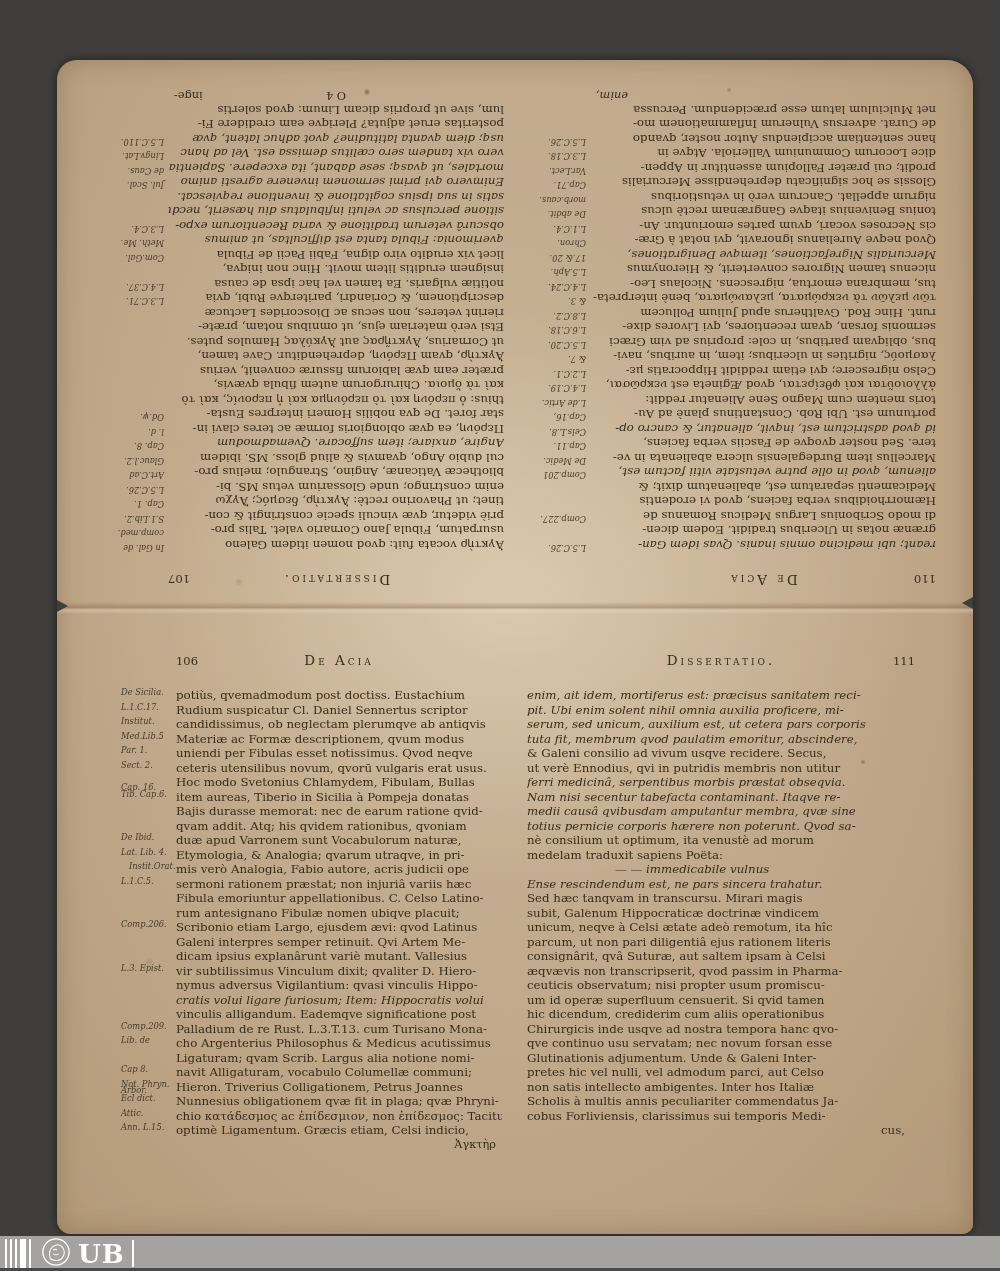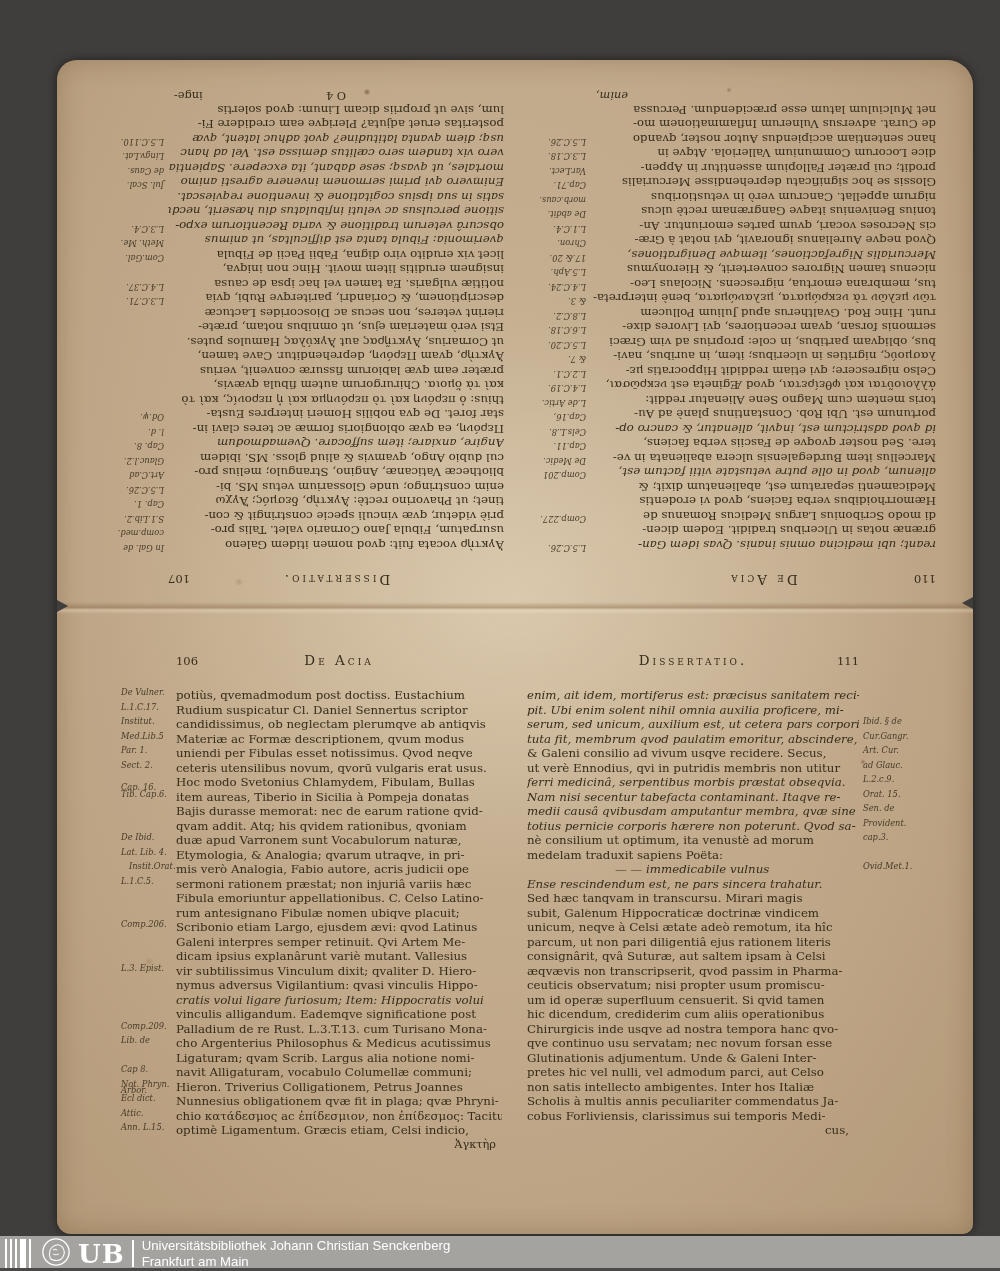--- a/index.html
+++ b/index.html
@@ -211,21 +211,21 @@
         <div class="mnote" style="top: 384px;">morb.caus.</div>
         <div class="mnote" style="top: 398.5px;">Cap.71.</div>
         <div class="mnote" style="top: 413px;">Var.Lect.</div>
         <div class="mnote" style="top: 427.5px;">L.3.C.18.</div>
         <div class="mnote" style="top: 442px;">L.5.C.26.</div>
       </div>
     </div>
 
   <div class="page" style="left:120px;top:652px;width:382px;height:502px;">
       <div class="pnotes side-left">
-        <div class="mnote" style="top: 36px;">De Vulner.</div>
+        <div class="mnote" style="top: 36px;">De Sicilia.</div>
         <div class="mnote" style="top: 50.5px;">L.1.C.17.</div>
         <div class="mnote" style="top: 65px;">Institut.</div>
         <div class="mnote" style="top: 79.5px;">Med.Lib.5</div>
         <div class="mnote" style="top: 94px;">Par. 1.</div>
         <div class="mnote" style="top: 108.5px;">Sect. 2.</div>
         <div class="mnote" style="top: 119px; margin-top: 12px;">Cap. 16.</div>
         <div class="mnote" style="top: 137.5px;">Tib. Cap.6.</div>
         <div class="mnote" style="top: 181px;">De Ibid.</div>
         <div class="mnote" style="top: 195.5px;">Lat. Lib. 4.</div>
         <div class="mnote" style="top: 210px; margin-left: 8px;">Instit.Orat.</div>
@@ -319,50 +319,34 @@
           <div class="ln">Chirurgicis inde usqve ad nostra tempora hanc qvo-</div>
           <div class="ln">qve continuo usu servatam; nec novum forsan esse</div>
           <div class="ln">Glutinationis adjumentum.  Unde &amp; Galeni Inter-</div>
           <div class="ln">pretes hic vel nulli, vel admodum parci, aut Celso</div>
           <div class="ln">non satis intellecto ambigentes.  Inter hos Italiæ</div>
           <div class="ln">Scholis à multis annis peculiariter commendatus Ja-</div>
           <div class="ln">cobus Forliviensis, clarissimus sui temporis Medi-</div>
           <div class="ln rt">cus,</div>
         </div>
       </div>
-      <div class="pnotes side-right">
-        <div class="mnote" style="top: 65px;">Ibid. § de</div>
-        <div class="mnote" style="top: 79.5px;">Cur.Gangr.</div>
-        <div class="mnote" style="top: 94px;">Art. Cur.</div>
-        <div class="mnote" style="top: 108.5px;">ad Glauc.</div>
-        <div class="mnote" style="top: 123px;">L.2.c.9.</div>
-        <div class="mnote" style="top: 137.5px;">Orat. 15.</div>
-        <div class="mnote" style="top: 152px;">Sen. de</div>
-        <div class="mnote" style="top: 166.5px;">Provident.</div>
-        <div class="mnote" style="top: 181px;">cap.3.</div>
-        <div class="mnote" style="top: 210px;">Ovid.Met.1.</div>
-      </div>
     </div>
 
   <div class="banner">
     <div class="barcode">
       <span class="bar b1"></span>
       <span class="bar b2"></span>
       <span class="bar b3"></span>
       <span class="bar b4"></span>
       <span class="bar b5"></span>
     </div>
     <span class="emblem">
       <svg width="30" height="30" viewBox="0 0 32 32">
         <circle cx="16" cy="16" r="14" fill="none" stroke="#ffffff" stroke-width="1.4"></circle>
         <path d="M10 23 q-3 -9 3 -13 q6 -4 10 1 q3 5 1 9 q-2 5 -7 5 q-5 0 -7 -2 z" fill="none" stroke="#ffffff" stroke-width="1.1"></path>
         <path d="M13 14 q2 -2 4 0 M13 18 q3 2 6 0" fill="none" stroke="#ffffff" stroke-width="1.1"></path>
       </svg>
     </span>
     <span class="ublogo">UB</span>
     <span class="vsep"></span>
-    <div class="btext">
-      <div>Universitätsbibliothek Johann Christian Senckenberg</div>
-      <div>Frankfurt am Main</div>
-    </div>
   </div>
 
 </div>
 
 </body></html>

